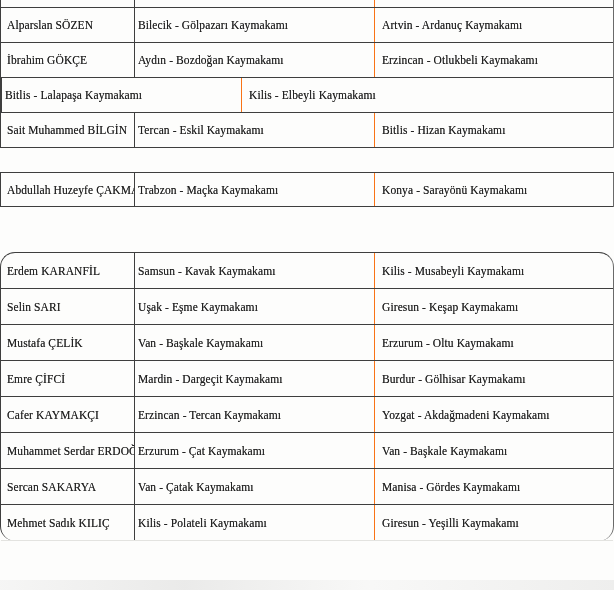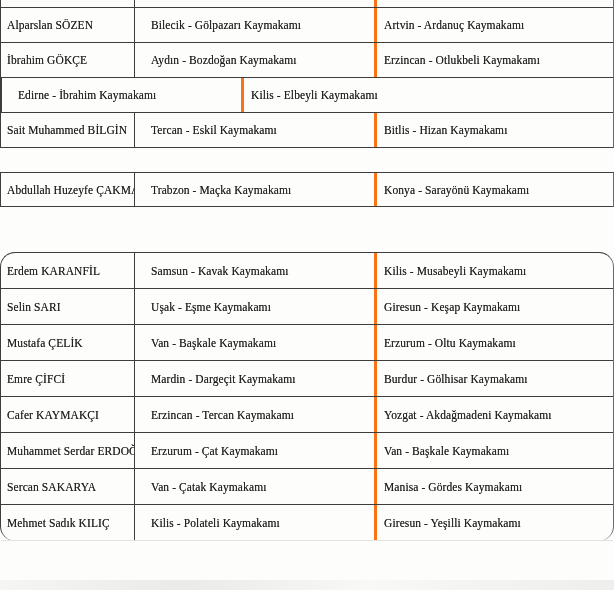--- a/index.html
+++ b/index.html
@@ -20,22 +20,22 @@
   .tbl-top{top:0;}
   .tbl-mid{top:172px;border-top:1px solid #3e3e3e;}
   .tbl-bot{top:252px;border-top:1px solid #3e3e3e;border-radius:15px;}
   .row{display:flex;height:35px;box-sizing:border-box;border-bottom:1px solid #3e3e3e;}
   .tbl-mid .row{height:34px;}
   .tbl-bot .row{height:36px;}
   .tbl-bot .row:last-child{border-bottom:1px solid #e3e3e0;}
   .stub{height:8px;box-sizing:border-box;border-bottom:1px solid #3e3e3e;display:flex;}
   .c{display:flex;align-items:center;box-sizing:border-box;overflow:hidden;}
   .c1{width:133px;padding-left:6px;}
-  .c2{width:240px;padding-left:16px;border-left:1px solid #3e3e3e;}
-  .c3{flex:1;padding-left:7px;border-left:3px solid #f97316;}
+  .c2{width:240px;padding-left:3px;border-left:1px solid #3e3e3e;}
+  .c3{flex:1;padding-left:7px;border-left:1px solid #f97316;}
   .cell-text{
     font-size:11.5px;line-height:12px;white-space:nowrap;
     text-shadow:0 0 0.5px rgba(40,40,40,0.7);
     letter-spacing:0.1px;
   }
   .smudge{
     position:absolute;left:0;top:580px;width:614px;height:10px;
     background:linear-gradient(90deg,rgba(160,160,160,0.08),rgba(120,120,120,0.14) 30%,rgba(170,170,170,0.06) 60%,rgba(130,130,130,0.12));
     pointer-events:none;
   }
@@ -69,21 +69,21 @@
         </div>
       <div class="c c2">
           <span class="cell-text">Aydın - Bozdoğan Kaymakamı</span>
         </div>
       <div class="c c3">
           <span class="cell-text">Erzincan - Otlukbeli Kaymakamı</span>
         </div>
     </div>
     <div class="row">
       <div class="c c2">
-          <span class="cell-text">Edirne - İbrahim Kaymakamı</span>
+          <span class="cell-text">Bitlis - Lalapaşa Kaymakamı</span>
         </div>
       <div class="c c3">
           <span class="cell-text">Kilis - Elbeyli Kaymakamı</span>
         </div>
     </div>
     <div class="row">
       <div class="c c1">
           <span class="cell-text">Sait Muhammed BİLGİN</span>
         </div>
       <div class="c c2">

